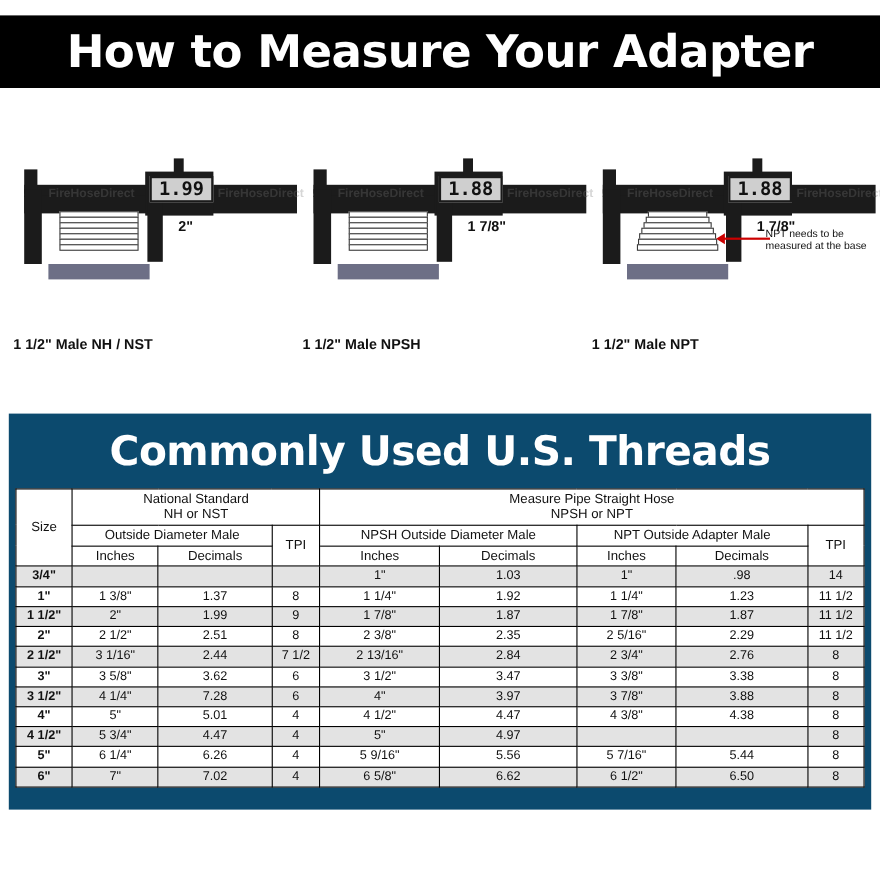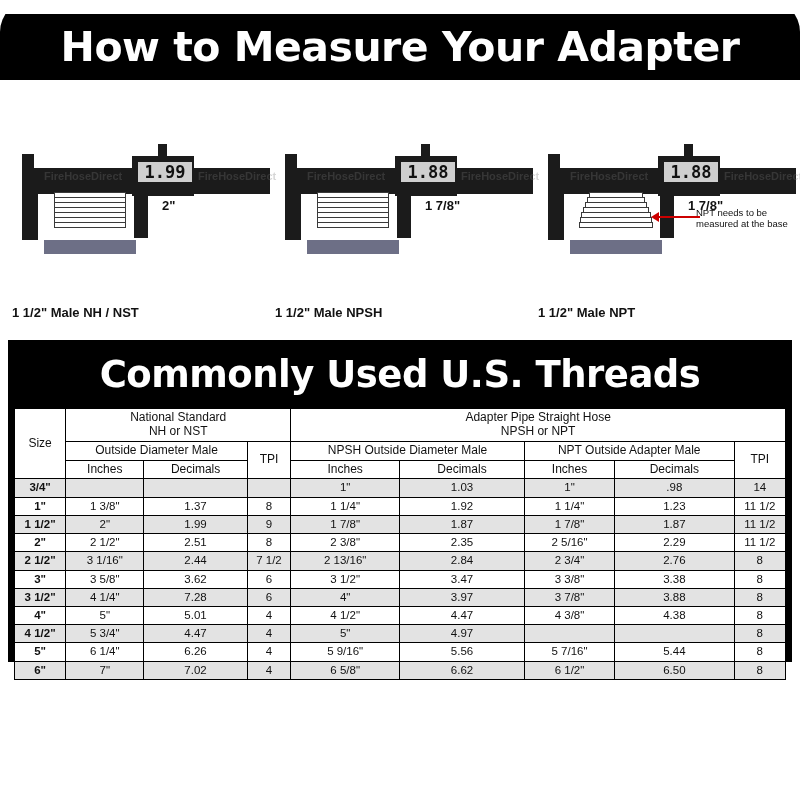--- a/index.html
+++ b/index.html
@@ -7,21 +7,20 @@
     margin: 0; padding: 0;
     width: 800px; height: 800px;
     background: #ffffff;
     font-family: "Liberation Sans", sans-serif;
   }
   #page {
     position: relative;
     width: 800px; height: 800px;
     overflow: hidden;
     background: #ffffff;
-    border-radius: 32px;
   }
 
   
   .banner {
     position: absolute;
     left: 0; top: 14px;
     width: 800px; height: 66px;
     background: #000000;
     display: flex; align-items: center; justify-content: center;
   }
@@ -162,23 +161,23 @@
     width: 26px; height: 26px;
     border: 4px solid rgba(150,150,150,0.30);
     border-radius: 50%;
     vertical-align: -4px;
     margin-right: 8px;
   }
 
   
   .table-block {
     position: absolute;
-    left: 8px; top: 340px;
-    width: 784px; height: 322px;
-    background: #000000;
+    left: 8px; top: 376px;
+    width: 784px; height: 360px;
+    background: #0c4a6e;
     padding: 6px;
   }
   .table-title {
     color: #ffffff;
     font-size: 37px; font-weight: bold;
     text-align: center;
     font-family: "DejaVu Sans", sans-serif;
     letter-spacing: -0.5px;
     line-height: 1.25;
     padding: 6px 0 10px 0;
@@ -316,21 +315,21 @@
 
     <table class="threads">
       <thead>
         <tr>
           <th class="sizehead" rowspan="3">Size</th>
           <th class="grouphead" colspan="3">
             <span>National Standard</span><br>
             <span>NH or NST</span>
           </th>
           <th class="grouphead" colspan="5">
-            <span>Adapter Pipe Straight Hose</span><br>
+            <span>Measure Pipe Straight Hose</span><br>
             <span>NPSH or NPT</span>
           </th>
         </tr>
         <tr>
           <th colspan="2">Outside Diameter Male</th>
           <th rowspan="2">TPI</th>
           <th colspan="2">NPSH Outside Diameter Male</th>
           <th colspan="2">NPT Outside Adapter Male</th>
           <th rowspan="2">TPI</th>
         </tr>

